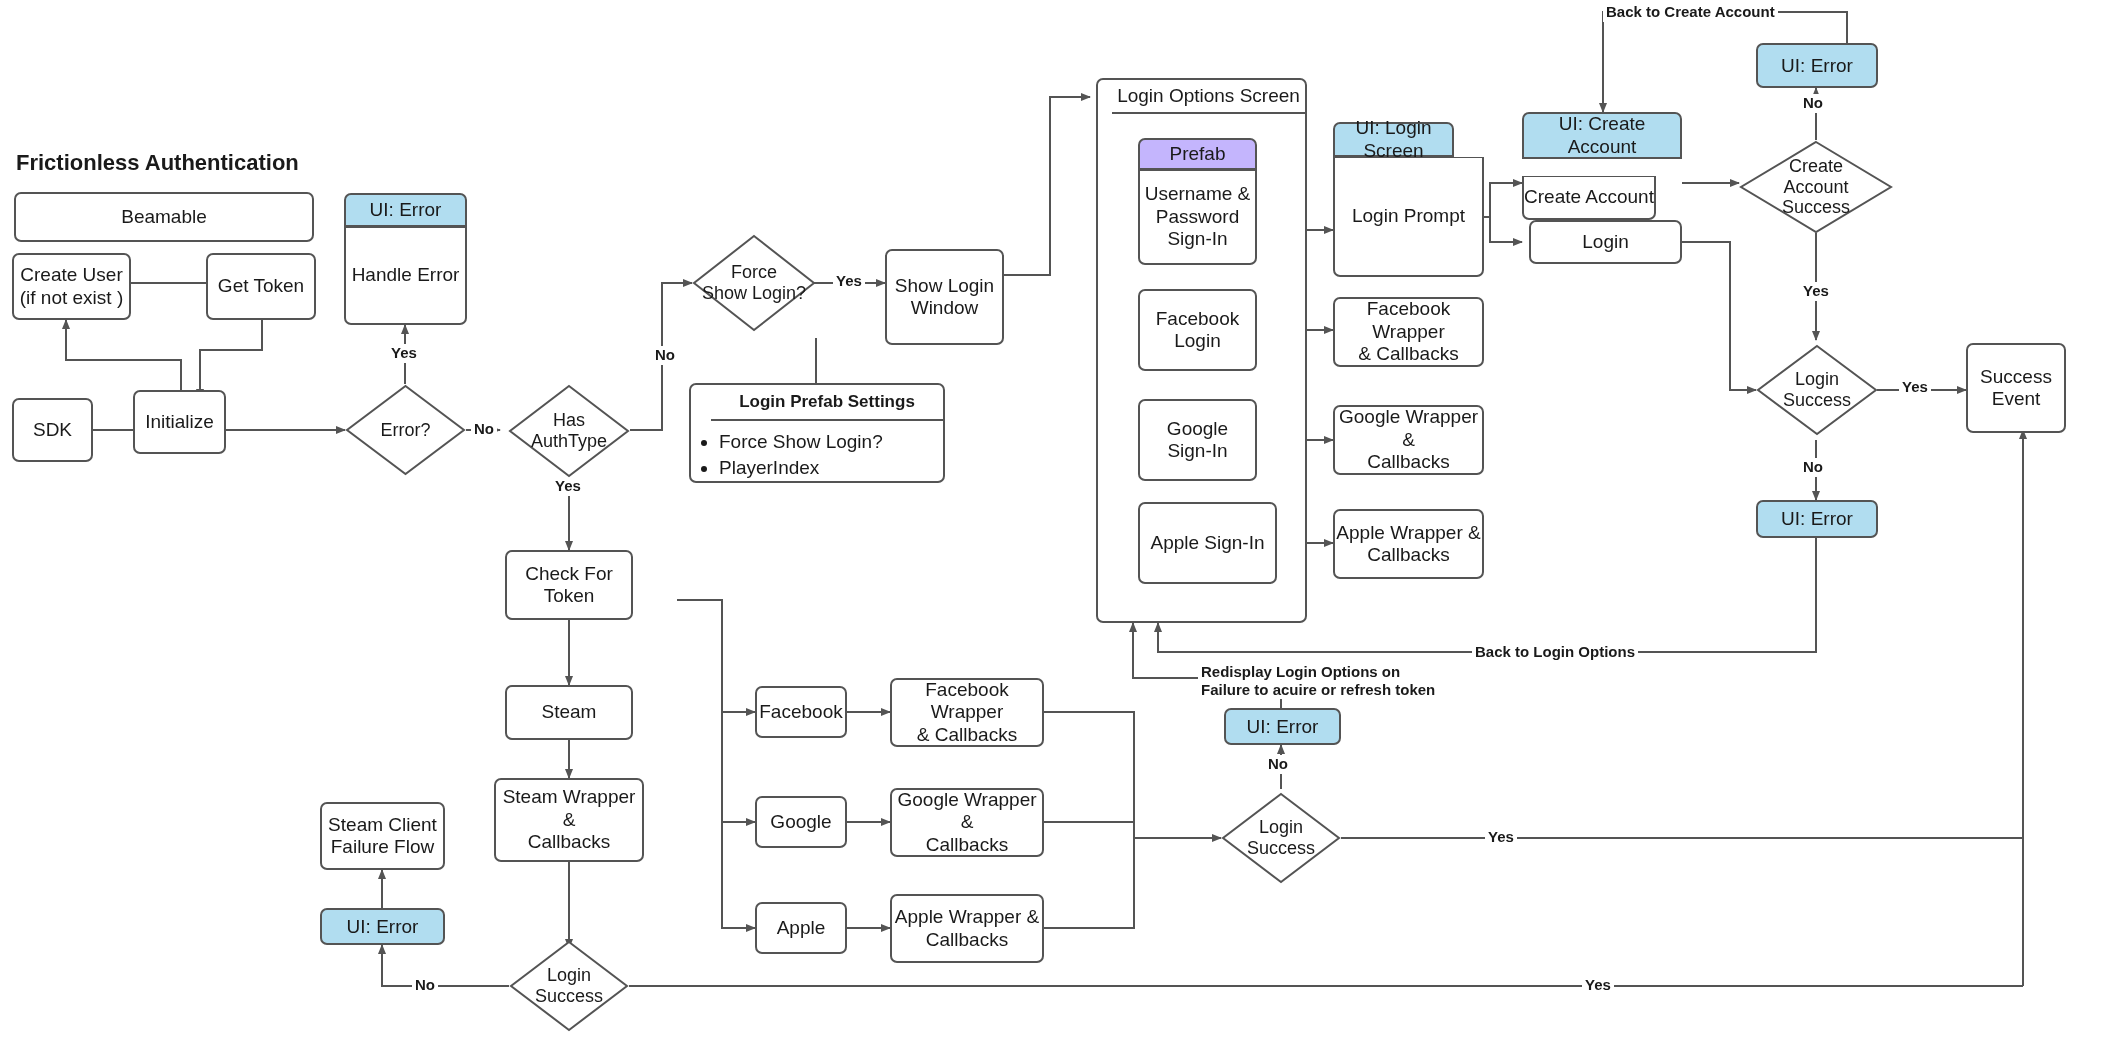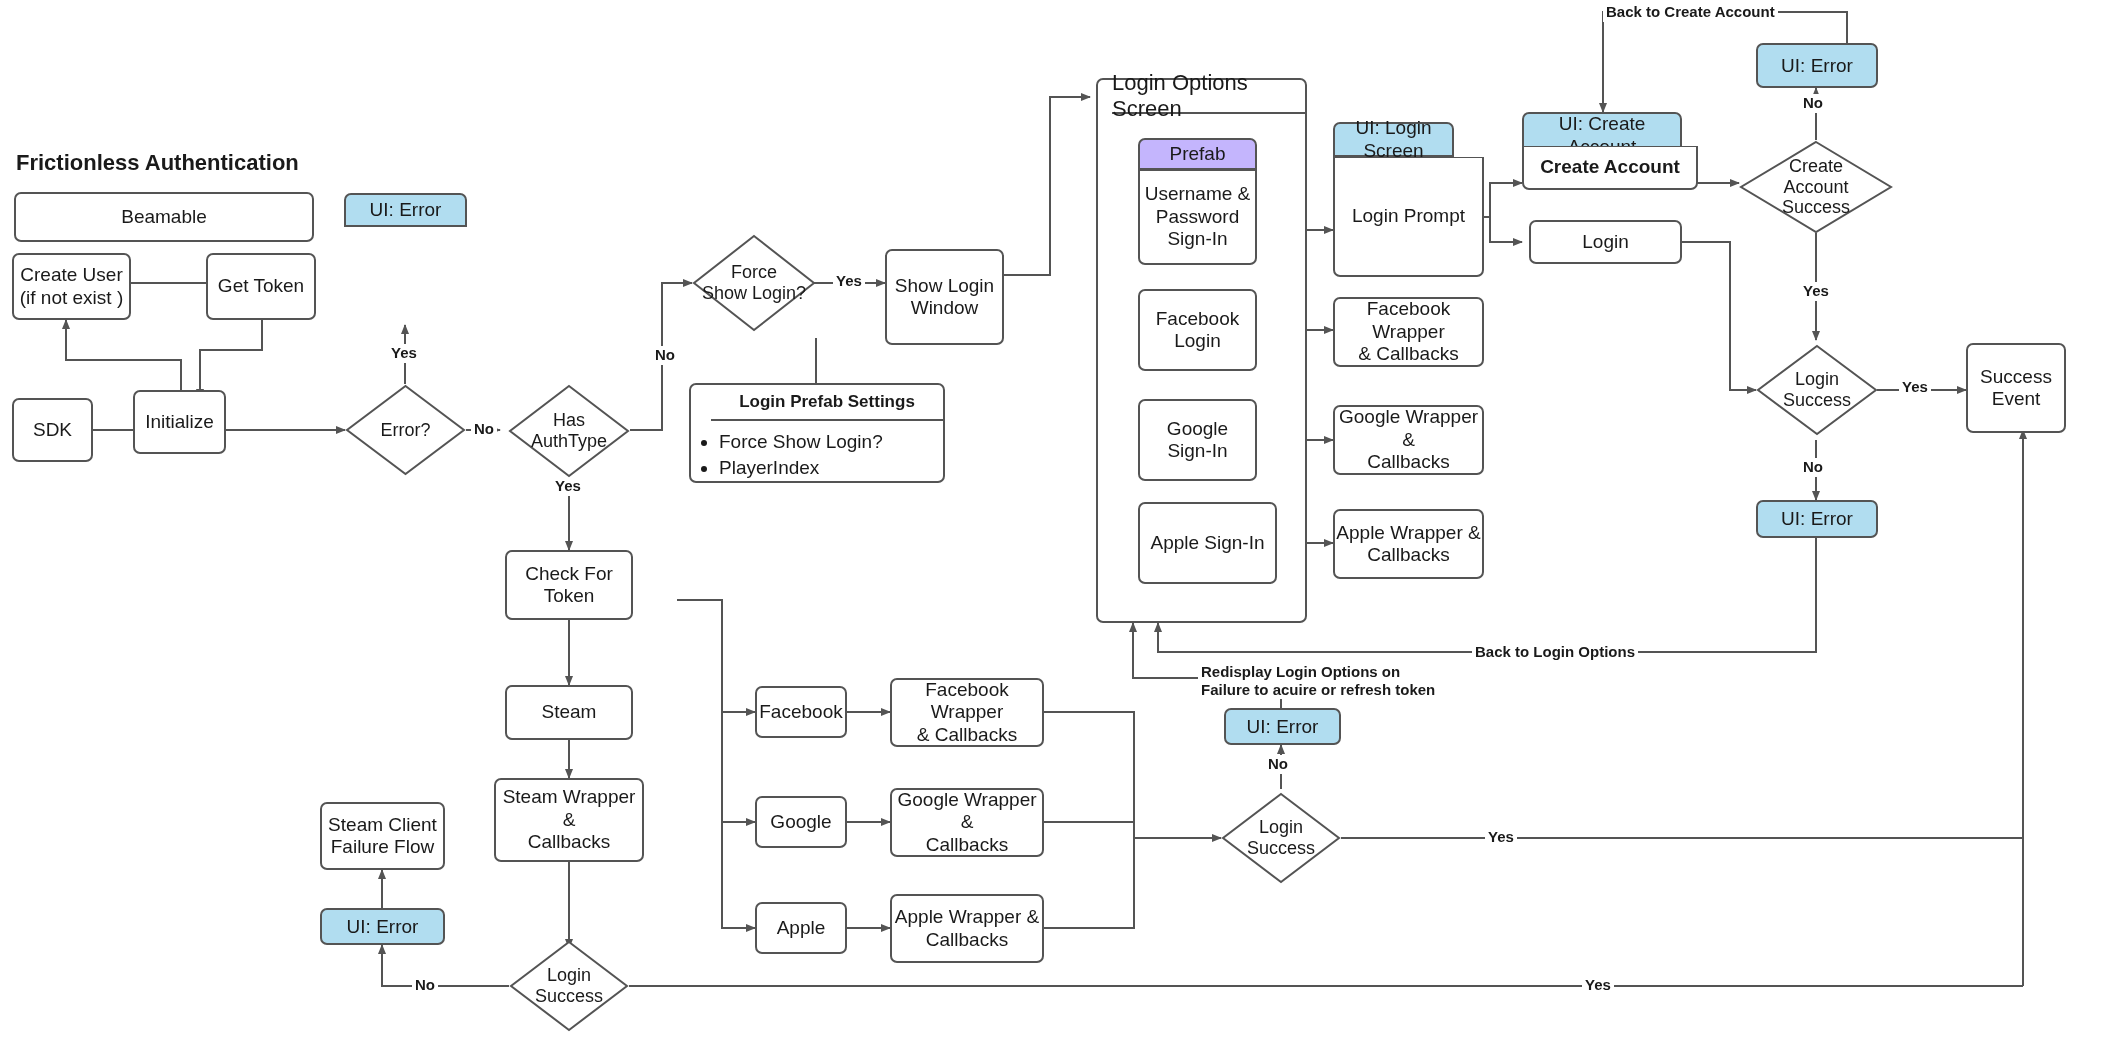--- a/index.html
+++ b/index.html
@@ -18,21 +18,21 @@
   .pill{position:absolute;box-sizing:border-box;border:2px solid #545454;border-radius:7px;
         background:#b1ddf0;color:#1a1a1a;display:flex;align-items:center;justify-content:center;
         text-align:center;font-size:19px;font-family:"Liberation Sans",sans-serif;}
 
   .diamond{position:absolute;display:flex;align-items:center;justify-content:center;}
   .diamond .dlabel{position:relative;z-index:2;text-align:center;font-size:18px;line-height:1.15;color:#1a1a1a;}
   .diamond svg{position:absolute;left:0;top:0;z-index:1;}
 
   .container{position:absolute;box-sizing:border-box;border:2px solid #545454;border-radius:7px;background:#ffffff;}
   .container > .ctitle{position:absolute;left:0;top:0;right:0;height:32px;display:flex;align-items:center;
-        justify-content:center;font-size:22px;color:#1a1a1a;border-bottom:2px solid #545454;margin-left:14px;}
+        justify-content:center;font-size:19px;color:#1a1a1a;border-bottom:2px solid #545454;margin-left:14px;}
 
   .title{position:absolute;font-size:22px;font-weight:bold;color:#1a1a1a;}
   .elabel{position:absolute;font-size:15px;font-weight:bold;color:#1a1a1a;white-space:nowrap;
           background:#ffffff;padding:0 3px;line-height:1.25;}
   .elabel.multi{white-space:normal;text-align:left;}
 
   .settings{position:absolute;box-sizing:border-box;border:2px solid #545454;border-radius:7px;background:#fff;}
   .settings .stitle{height:34px;display:flex;align-items:center;justify-content:center;font-size:17px;
         font-weight:bold;color:#1a1a1a;border-bottom:2px solid #545454;margin-left:20px;}
   .settings ul{margin:8px 0 0 0;padding:0 0 0 28px;font-size:19px;color:#1a1a1a;line-height:1.35;}
@@ -138,20 +138,21 @@
   <div class="node" style="left:14px;top:192px;width:300px;height:50px;">Beamable</div>
 
   <div class="node" style="left:12px;top:253px;width:119px;height:67px;white-space:pre-line;">Create User
 (if not exist )</div>
   <div class="node" style="left:206px;top:253px;width:110px;height:67px;">Get Token</div>
 
   <div class="node" style="left:12px;top:398px;width:81px;height:64px;">SDK</div>
   <div class="node" style="left:133px;top:390px;width:93px;height:64px;">Initialize</div>
 
   <div class="hdr" style="left:344px;top:193px;width:123px;height:34px;">UI: Error</div>
+  <div class="node body-under" style="left:344px;top:227px;width:123px;height:98px;">Handle Error</div>
 
   <div class="diamond" style="left:345px;top:384px;width:121px;height:92px;">
     <svg width="121" height="92" viewBox="0 0 121 92">
         <polygon points="60.5,2 119,46 60.5,90 2,46" fill="#ffffff" stroke="#545454" stroke-width="2"></polygon>
       </svg>
     <span class="dlabel">Error?</span>
   </div>
 
   <div class="diamond" style="left:508px;top:384px;width:122px;height:94px;white-space:pre-line;">
     <svg width="122" height="94" viewBox="0 0 122 94">
@@ -239,21 +240,21 @@
 
   <div class="node" style="left:1333px;top:297px;width:151px;height:70px;white-space:pre-line;">Facebook Wrapper
 &amp; Callbacks</div>
   <div class="node" style="left:1333px;top:405px;width:151px;height:70px;white-space:pre-line;">Google Wrapper &amp;
 Callbacks</div>
   <div class="node" style="left:1333px;top:509px;width:151px;height:70px;white-space:pre-line;">Apple Wrapper &amp;
 Callbacks</div>
 
   <div class="hdr" style="left:1522px;top:112px;width:160px;height:47px;white-space:pre-line;">UI:  Create
 Account</div>
-  <div class="node body-under" style="left:1522px;top:146px;width:176px;height:44px;font-weight:bold;">Create Account</div>
+  <div class="node body-under" style="left:1522px;top:176px;width:134px;height:44px;">Create Account</div>
   <div class="node" style="left:1529px;top:220px;width:153px;height:44px;">Login</div>
 
   <div class="pill" style="left:1756px;top:43px;width:122px;height:45px;">UI: Error</div>
 
   <div class="diamond" style="left:1739px;top:140px;width:154px;height:94px;">
     <svg width="154" height="94" viewBox="0 0 154 94">
         <polygon points="77,2 152,47 77,92 2,47" fill="#ffffff" stroke="#545454" stroke-width="2"></polygon>
       </svg>
     <span class="dlabel" style="white-space:pre-line;">Create
 Account

